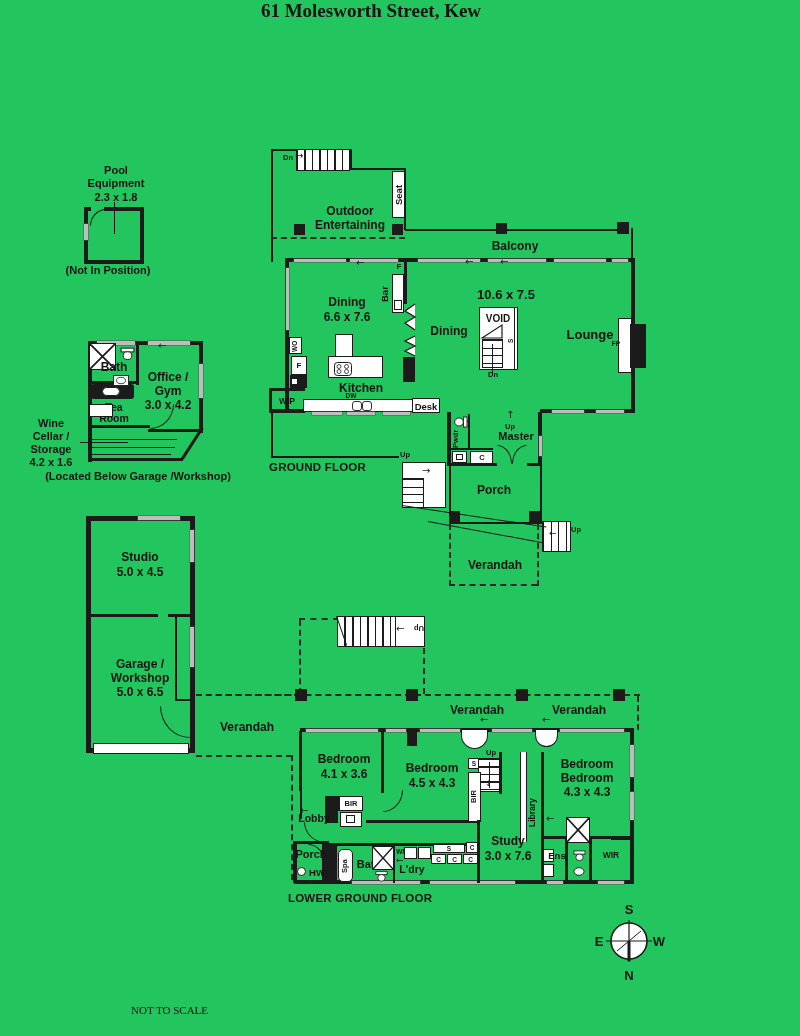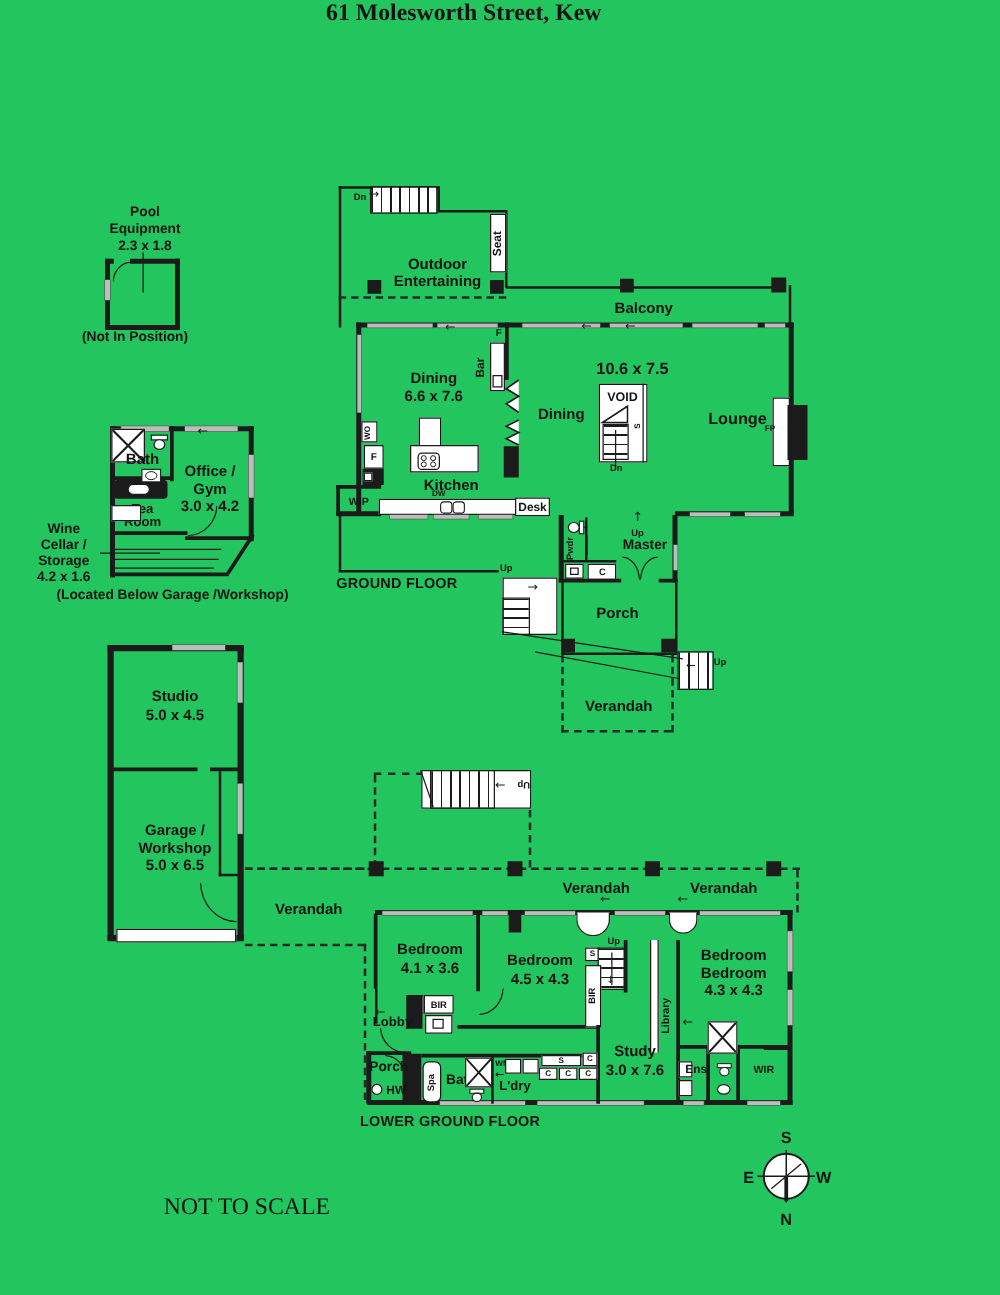--- a/index.html
+++ b/index.html
@@ -430,15 +430,15 @@
     <line x1="38" y1="22" x2="38" y2="64" stroke-width="1.2"></line>
     <line x1="15" y1="43" x2="61" y2="43" stroke-width="1.2"></line>
     <line x1="26" y1="53" x2="50" y2="33" stroke-width="1"></line>
     <line x1="38" y1="43" x2="38" y2="63" stroke-width="3"></line>
     <text x="38" y="16" text-anchor="middle" font-size="13" font-weight="600" fill="#141414" stroke="none" font-family="Liberation Sans, sans-serif">S</text>
     <text x="8" y="48" text-anchor="middle" font-size="13" font-weight="600" fill="#141414" stroke="none" font-family="Liberation Sans, sans-serif">E</text>
     <text x="68" y="48" text-anchor="middle" font-size="13" font-weight="600" fill="#141414" stroke="none" font-family="Liberation Sans, sans-serif">W</text>
     <text x="38" y="82" text-anchor="middle" font-size="13" font-weight="600" fill="#141414" stroke="none" font-family="Liberation Sans, sans-serif">N</text>
   </svg>
 
-  <div class="abs ser" style="left:131px;top:955px;font-size:19px;color:#141414">NOT TO SCALE</div>
+  <div class="abs ser" style="left:131px;top:1004px;font-size:11px;color:#141414">NOT TO SCALE</div>
 
 </div>
 
 </body></html>

